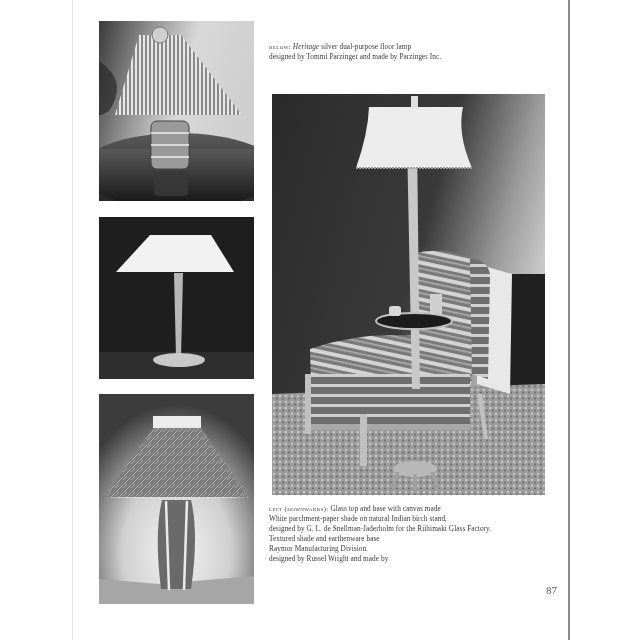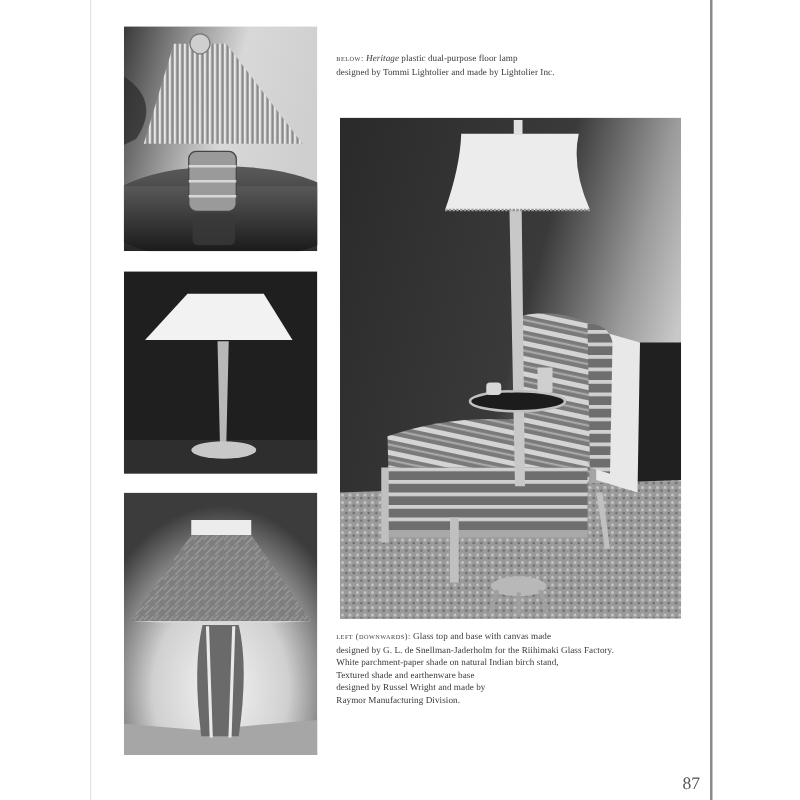--- a/index.html
+++ b/index.html
@@ -5,21 +5,21 @@
   html, body { margin:0; padding:0; background:#fff; }
   body { width:640px; height:640px; position:relative; overflow:hidden; font-family:"Liberation Serif","DejaVu Serif",serif; }
   .rule { position:absolute; top:0; width:1px; height:640px; }
   .rule-left { left:72px; background:#e4e4e4; }
   .rule-right { left:568px; background:#8a8a8a; width:1.5px; }
   .photo { position:absolute; overflow:hidden; }
   .caption { position:absolute; color:#3a3a3a; font-size:7.3px; line-height:10px; letter-spacing:0.05px; }
   .caption .sc { font-variant:small-caps; letter-spacing:0.4px; font-size:6.5px; }
   .caption .it { font-style:italic; }
   .caption div { white-space:nowrap; }
-  .page-num { position:absolute; left:546px; top:620px; font-size:14px; color:#555; }
+  .page-num { position:absolute; left:546px; top:584px; font-size:11px; color:#555; }
 </style>
 </head>
 <body>
 
 <div class="rule rule-left"></div>
 <div class="rule rule-right"></div>
 
 <div class="photo" style="left:99px;top:21px;width:155px;height:180px;">
   <svg width="155" height="180" viewBox="0 0 155 180">
     <defs>
@@ -78,22 +78,22 @@
     <rect x="54" y="22" width="48" height="12" fill="#ececec"></rect>
     <path d="M54 34 L102 34 L150 103 L5 103 Z" fill="url(#fiber)"></path>
     <path d="M30 104 L125 104 L150 103 L5 103 Z" fill="#dcdcdc"></path>
     <path d="M63 106 L92 106 Q100 140 92 195 L62 195 Q55 140 63 106 Z" fill="#6a6a6a"></path>
     <path d="M67 107 L70 196" stroke="#eaeaea" stroke-width="2.5"></path>
     <path d="M88 107 L85 196" stroke="#eaeaea" stroke-width="2.5"></path>
   </svg>
 </div>
 
 <div class="caption" style="left:269px;top:42px;">
-  <div><span class="sc">below:</span> <span class="it">Heritage</span><span> plastic dual-purpose floor lamp</span></div>
-  <div>designed by Tommi Lightolier and made by Lightolier Inc.</div>
+  <div><span class="sc">below:</span> <span class="it">Heritage</span><span> silver dual-purpose floor lamp</span></div>
+  <div>designed by Tommi Parzinger and made by Parzinger Inc.</div>
 </div>
 
 <div class="photo" style="left:272px;top:94px;width:273px;height:401px;">
   <svg width="273" height="401" viewBox="0 0 273 401">
     <defs>
       <linearGradient id="mwall" x1="0" y1="0" x2="1" y2="0.4">
         <stop offset="0" stop-color="#2a2a2a"></stop>
         <stop offset="0.6" stop-color="#3a3a3a"></stop>
         <stop offset="0.85" stop-color="#9a9a9a"></stop>
         <stop offset="1" stop-color="#c8c8c8"></stop>
@@ -132,20 +132,20 @@
     <path d="M97 13 L191 13 Q185 40 200 74 L84 74 Q96 40 97 13 Z" fill="#ececec"></path>
     <path d="M84 74 L200 74" stroke="#9a9a9a" stroke-width="2" stroke-dasharray="2 1"></path>
     <rect x="139" y="2" width="7" height="12" fill="#e0e0e0"></rect>
     <ellipse cx="143" cy="375" rx="22" ry="8" fill="#b8b8b8"></ellipse>
     <path d="M126 378 L120 396 M160 378 L166 396 M143 380 L143 398" stroke="#a0a0a0" stroke-width="3"></path>
   </svg>
 </div>
 
 <div class="caption" style="left:269px;top:504px;">
   <div><span class="sc">left (downwards):</span><span> Glass top and base with canvas made</span></div>
+  <div>White parchment-paper shade on natural Indian birch stand,</div>
   <div>designed by G. L. de Snellman-Jaderholm for the Riihimaki Glass Factory.</div>
-  <div>White parchment-paper shade on natural Indian birch stand,</div>
   <div>Textured shade and earthenware base</div>
+  <div>Raymor Manufacturing Division.</div>
   <div>designed by Russel Wright and made by</div>
-  <div>Raymor Manufacturing Division.</div>
 </div>
 
 <div class="page-num">87</div>
 
 </body></html>

